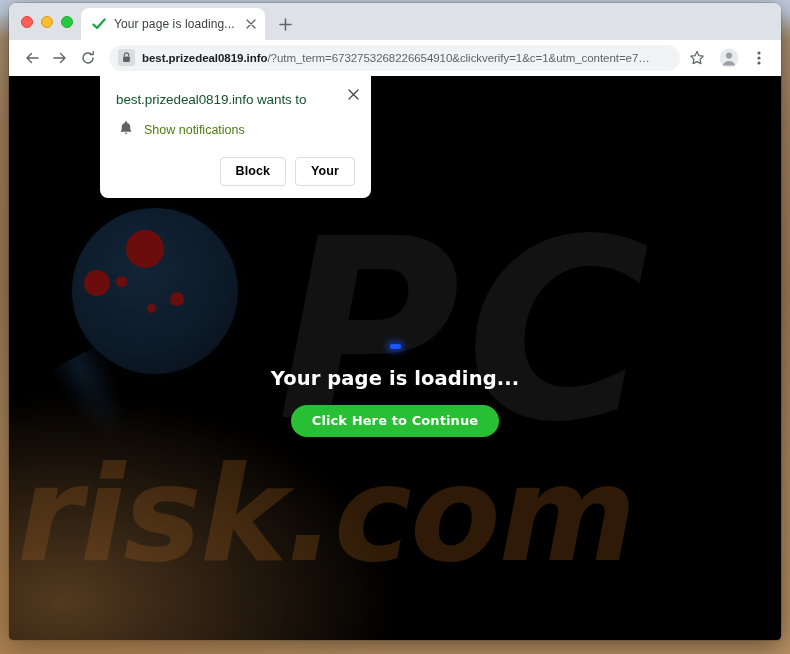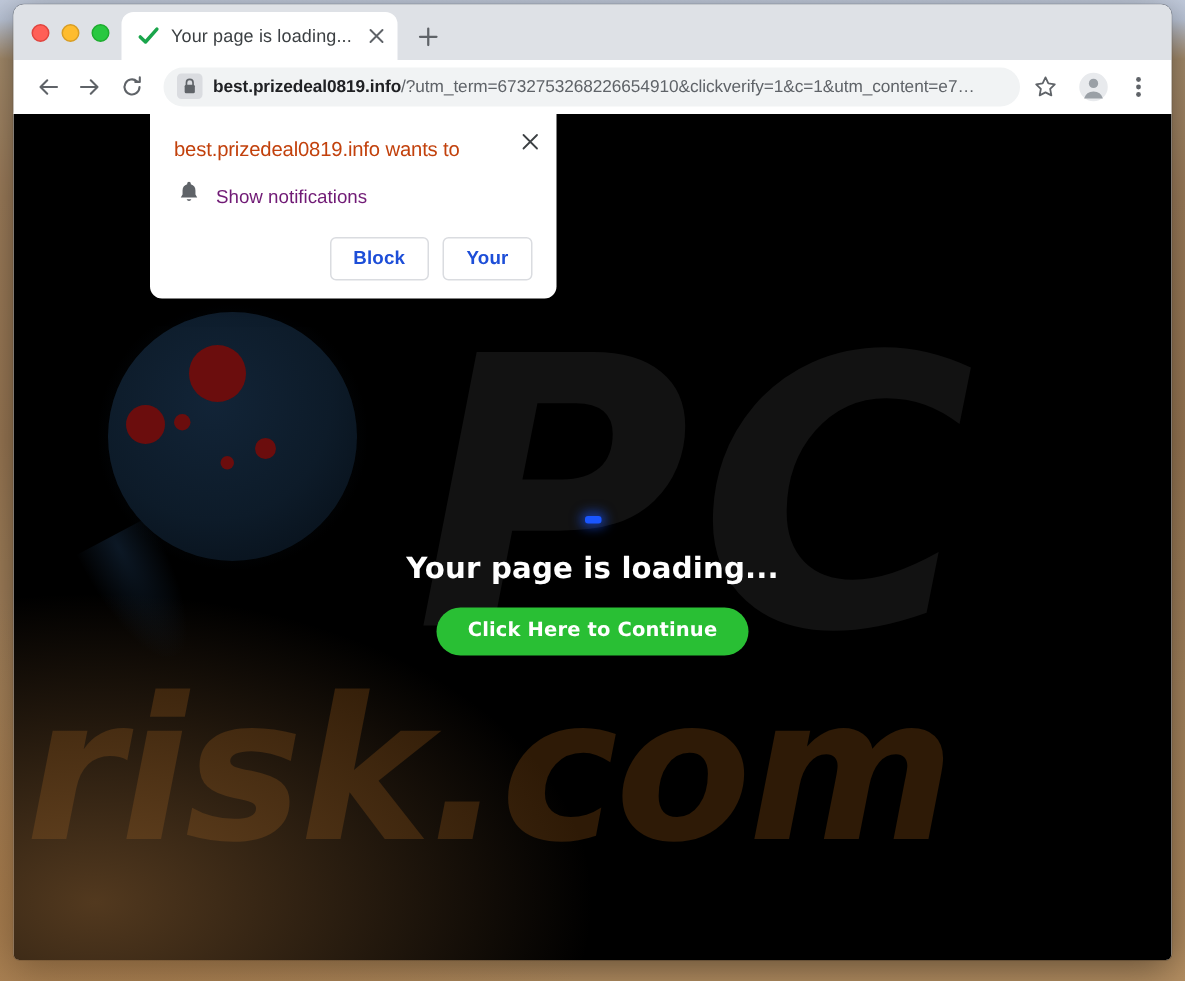--- a/index.html
+++ b/index.html
@@ -263,50 +263,50 @@
     top: 0px;
     width: 271px;
     background: #ffffff;
     border-radius: 0 0 8px 8px;
     box-shadow: 0 3px 14px rgba(0,0,0,.35), 0 0 0 .5px rgba(0,0,0,.12);
     padding: 16px 16px 12px;
     z-index: 30;
   }
   .perm-title {
     font-size: 13.5px;
-    color: #c2410c;
+    color: #14532d;
     font-weight: 400;
     letter-spacing: -.1px;
     padding-right: 18px;
   }
   .perm-close {
     position: absolute;
     right: 9px; top: 9px;
     width: 18px; height: 18px;
     display: flex; align-items: center; justify-content: center;
     border-radius: 50%;
   }
   .perm-row {
     display: flex;
     align-items: center;
     gap: 11px;
     margin-top: 13px;
     padding-left: 3px;
   }
-  .perm-row-label { font-size: 12.5px; color: #701a75; }
+  .perm-row-label { font-size: 12.5px; color: #4d7c0f; }
   .perm-actions {
     display: flex;
     justify-content: flex-end;
     gap: 9px;
     margin-top: 17px;
   }
   .perm-btn {
     font-size: 12.5px;
     font-weight: 700;
-    color: #1d4ed8;
+    color: #000000;
     background: #ffffff;
     border: 1px solid #dadce0;
     border-radius: 4px;
     padding: 6px 15px 7px;
     cursor: pointer;
     letter-spacing: .1px;
   }
 </style>
 </head>
 <body>

